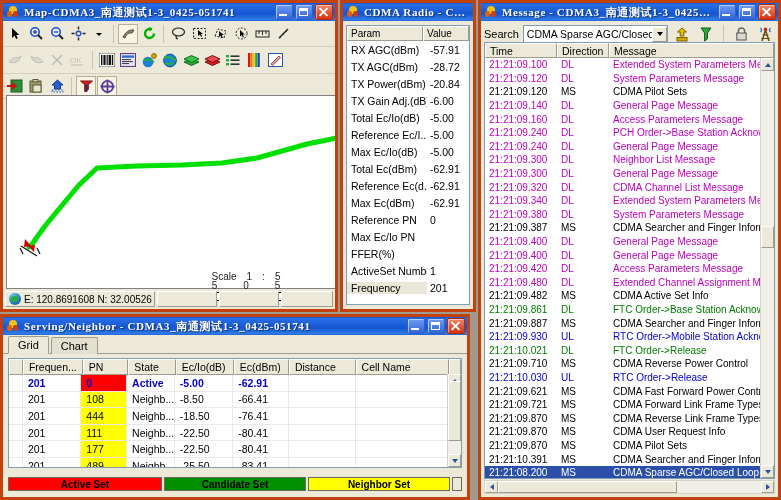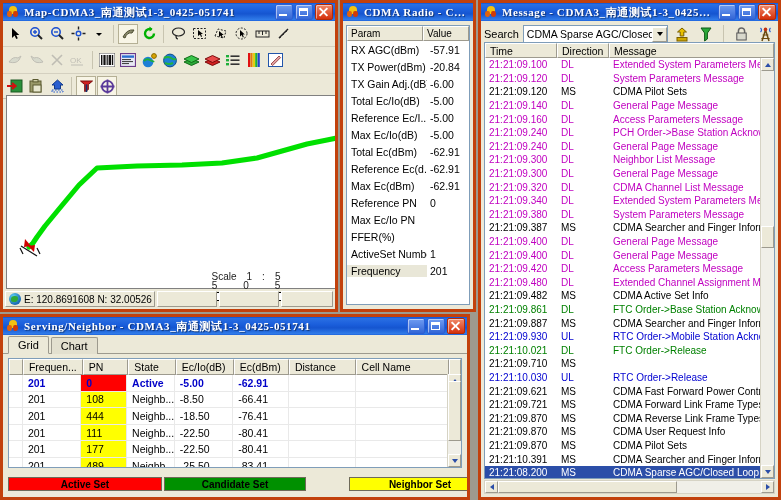--- a/index.html
+++ b/index.html
@@ -427,20 +427,24 @@
       <div class="rhdr">
         <span style="width:76px">Param</span>
         <span style="flex:1">Value</span>
       </div>
       <div id="radio-rows">
           <div class="rrow">
             <span class="p">RX AGC(dBm)</span>
             <span class="v">-57.91</span>
           </div>
           <div class="rrow">
+            <span class="p">TX AGC(dBm)</span>
+            <span class="v">-28.72</span>
+          </div>
+          <div class="rrow">
             <span class="p">TX Power(dBm)</span>
             <span class="v">-20.84</span>
           </div>
           <div class="rrow">
             <span class="p">TX Gain Adj.(dB)</span>
             <span class="v">-6.00</span>
           </div>
           <div class="rrow">
             <span class="p">Total Ec/Io(dB)</span>
             <span class="v">-5.00</span>
@@ -658,20 +662,21 @@
             <span class="m" style="color: rgb(0, 0, 208);">RTC Order-&gt;Mobile Station Acknowledgeme</span>
           </div>
           <div class="mrow">
             <span class="t" style="color: rgb(0, 128, 0);">21:21:10.021</span>
             <span class="d" style="color: rgb(0, 128, 0);">DL</span>
             <span class="m" style="color: rgb(0, 128, 0);">FTC Order-&gt;Release</span>
           </div>
           <div class="mrow">
             <span class="t" style="color: rgb(0, 0, 0);">21:21:09.710</span>
             <span class="d" style="color: rgb(0, 0, 0);">MS</span>
+            <span class="m" style="color: rgb(0, 0, 0);">CDMA Reverse Power Control</span>
           </div>
           <div class="mrow">
             <span class="t" style="color: rgb(0, 0, 208);">21:21:10.030</span>
             <span class="d" style="color: rgb(0, 0, 208);">UL</span>
             <span class="m" style="color: rgb(0, 0, 208);">RTC Order-&gt;Release</span>
           </div>
           <div class="mrow">
             <span class="t" style="color: rgb(0, 0, 0);">21:21:09.621</span>
             <span class="d" style="color: rgb(0, 0, 0);">MS</span>
             <span class="m" style="color: rgb(0, 0, 0);">CDMA Fast Forward Power Control</span>
@@ -841,20 +846,20 @@
       </div>
     </div>
 
     <div class="legend">
       <div style="flex: 0 0 154px; background: rgb(255, 0, 0);">
         <span>Active Set</span>
         </div>
       <div style="flex: 0 0 142px; background: rgb(0, 144, 0); align-items: flex-end;">
         <span>Candidate Set</span>
         </div>
-      <div style="flex: 0 0 142px; background: rgb(255, 255, 0); margin-left: 41px;">
+      <div style="flex: 0 0 142px; background: rgb(255, 255, 0);">
         <span>Neighbor Set</span>
         </div>
       <div style="flex: 1 1 0%; background: rgb(236, 233, 216);"></div>
     </div>
   </div>
 
 </div>
 
 </body></html>

